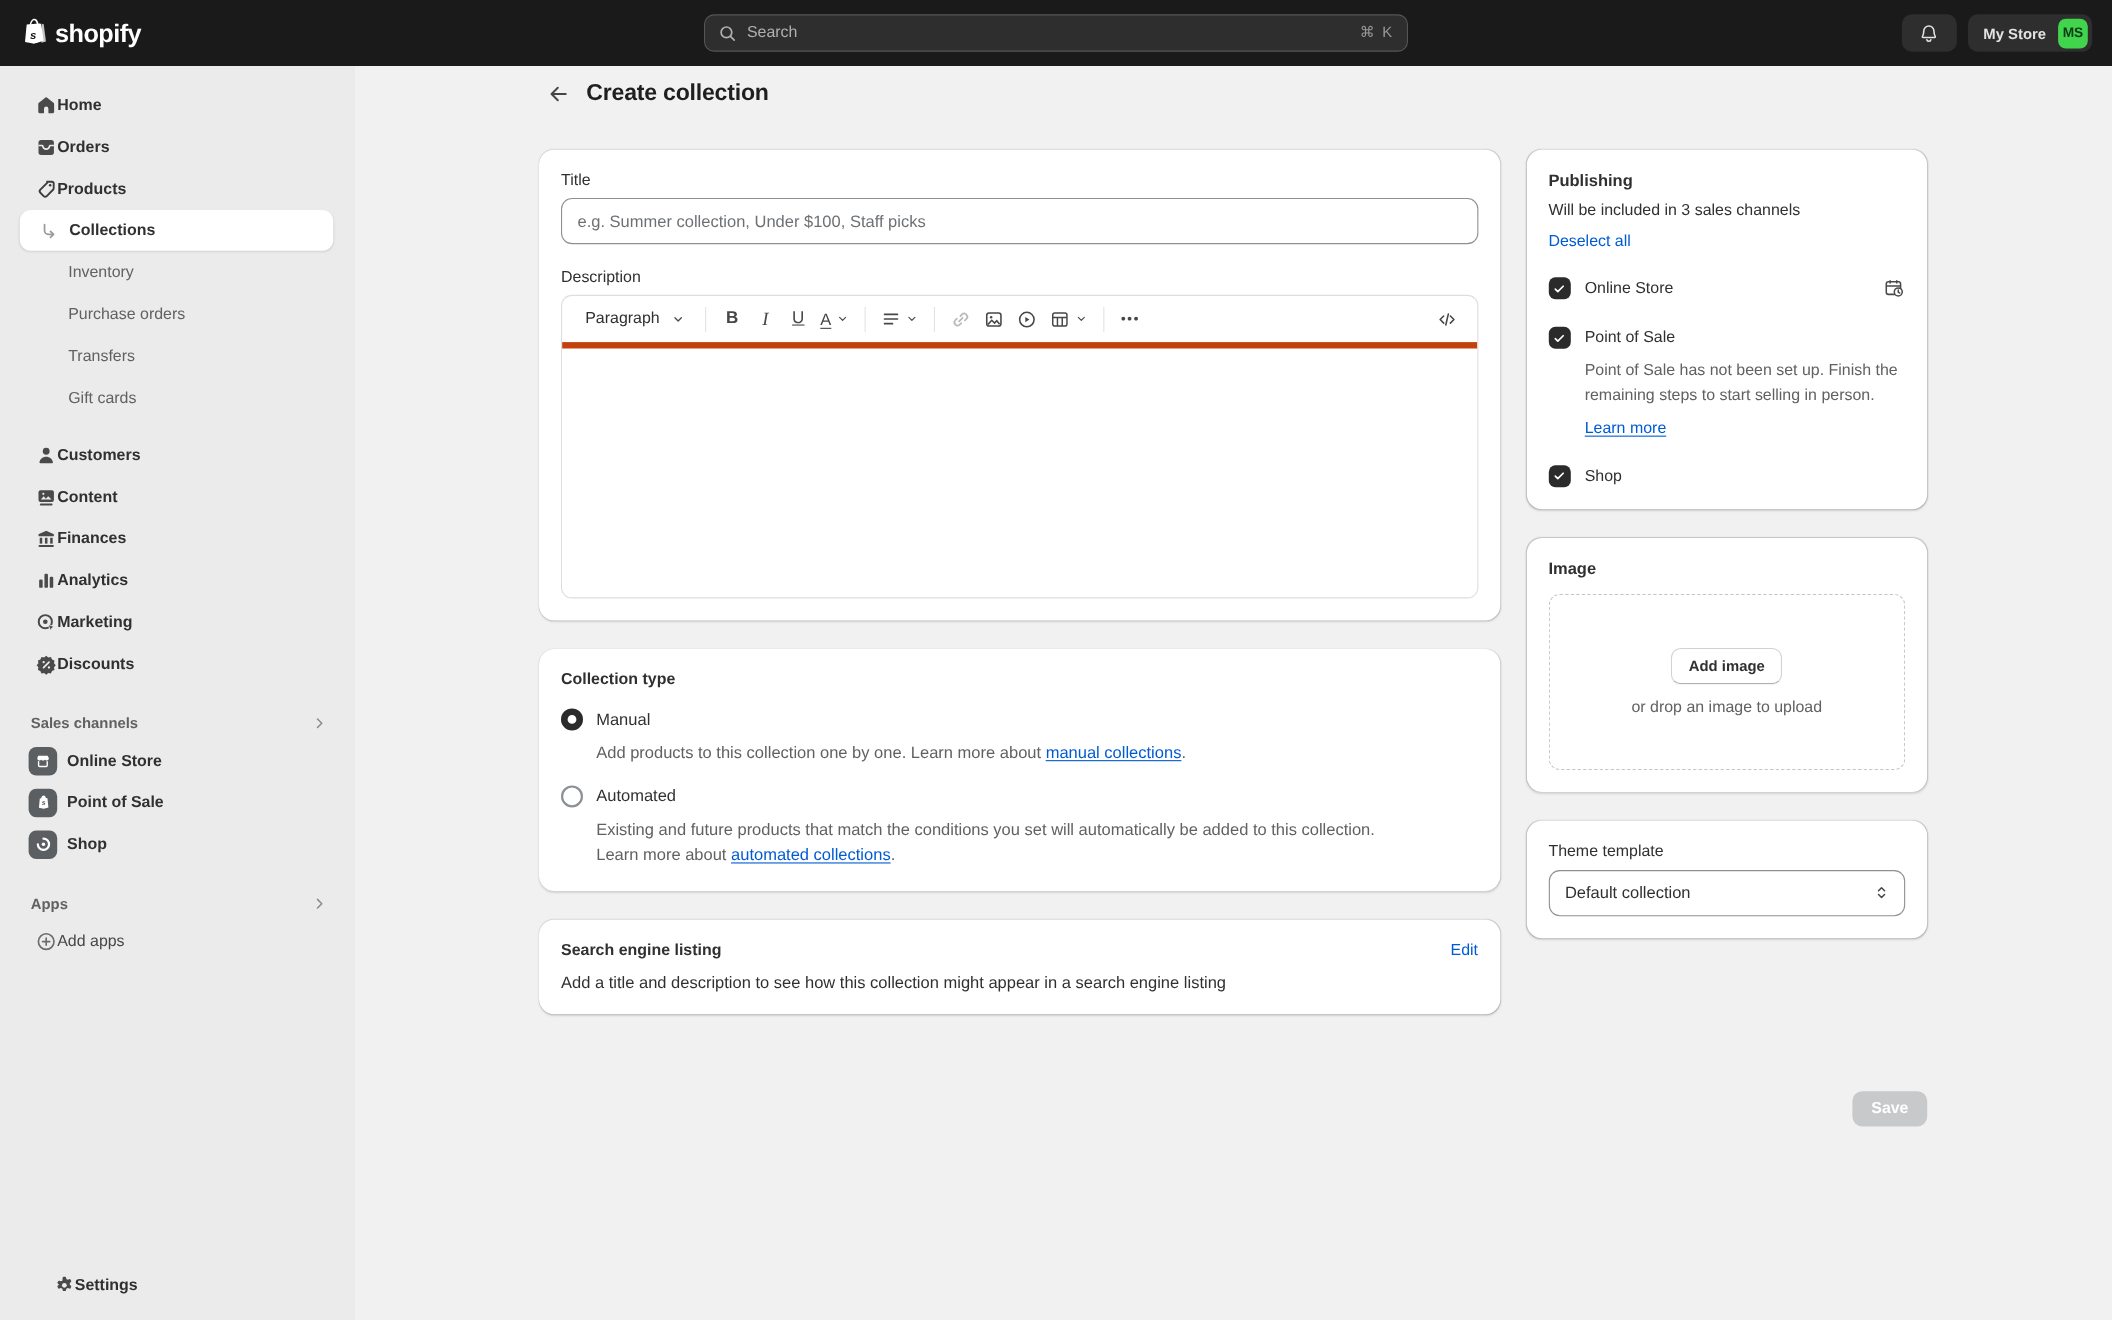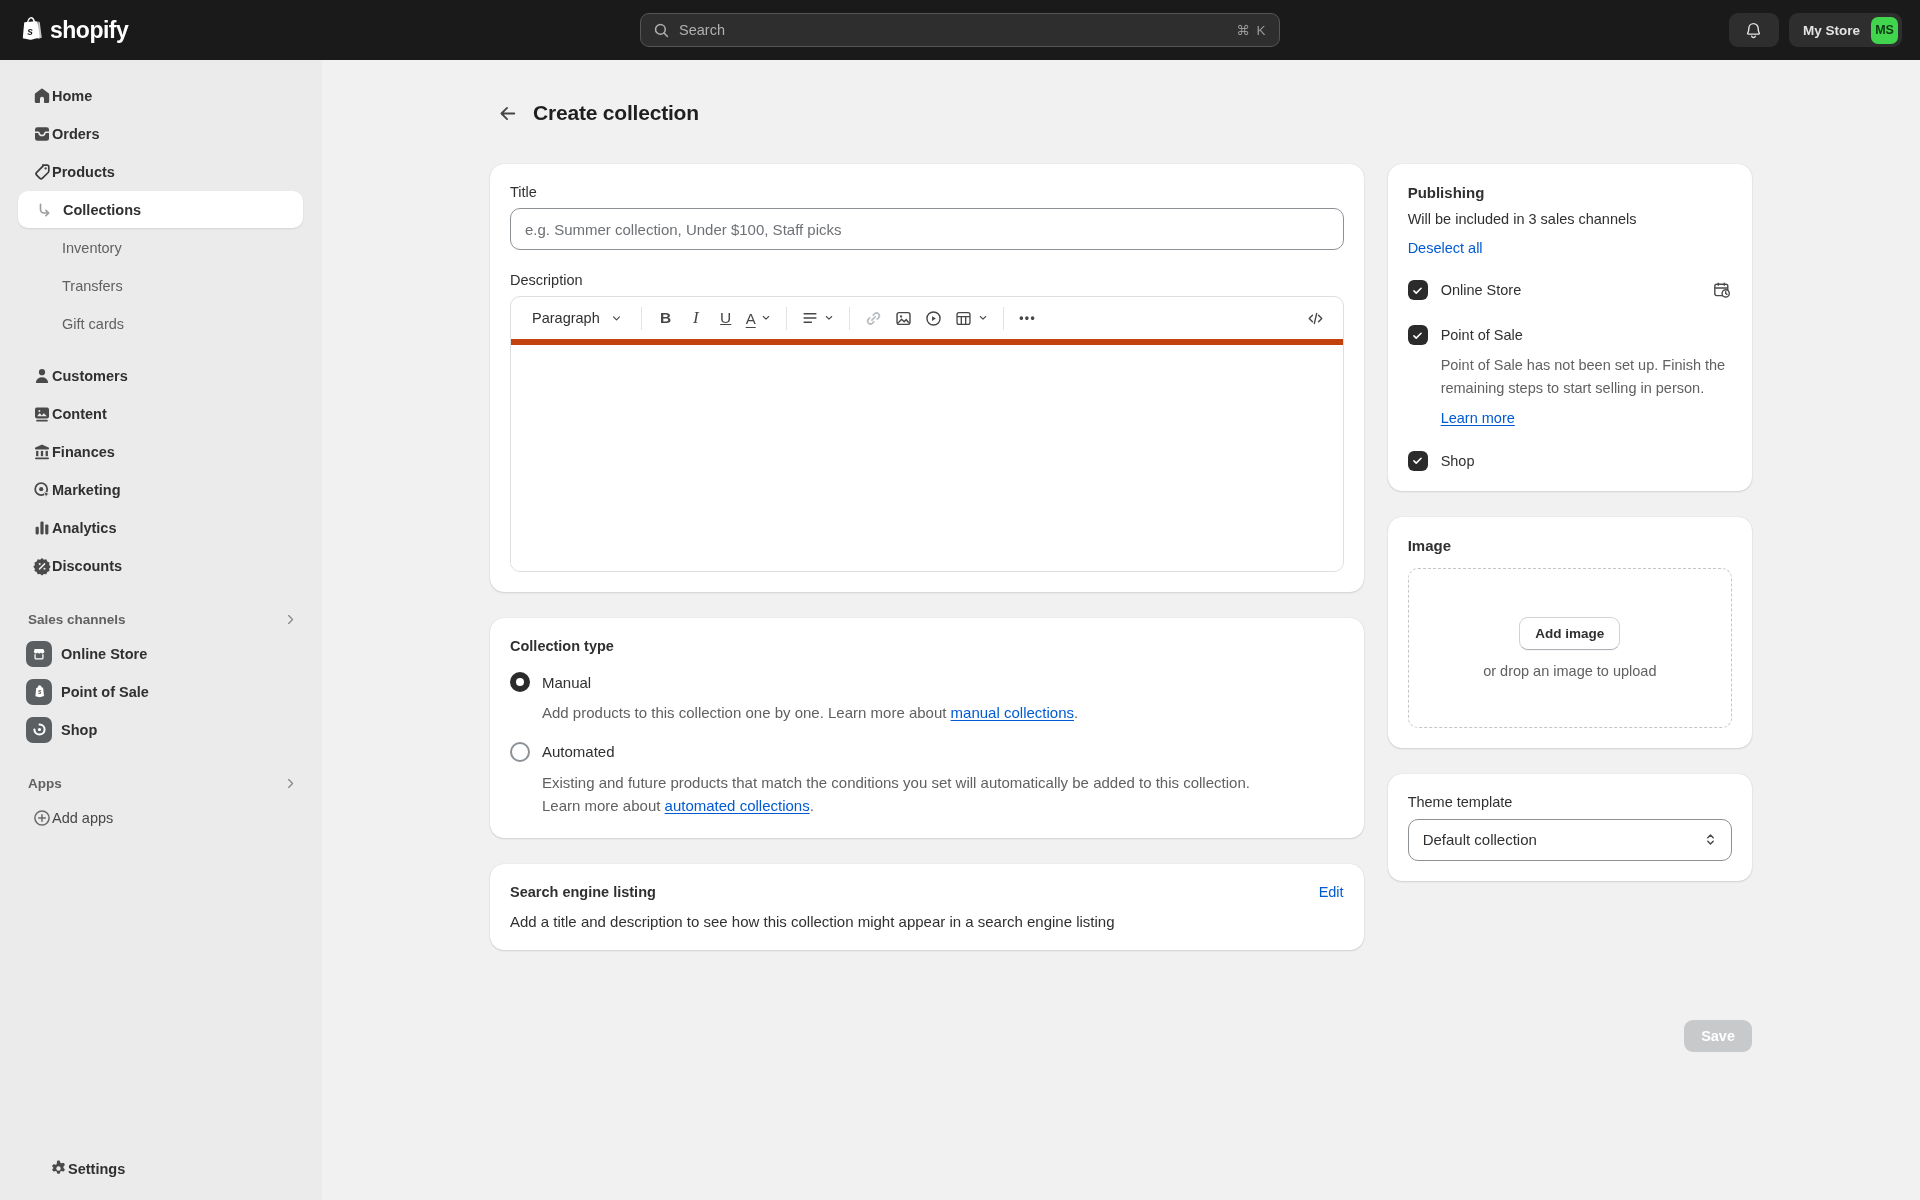--- a/index.html
+++ b/index.html
@@ -36,21 +36,21 @@
   .nav-sub.active { margin:1px 19px 1px 18px; padding-left:16px; gap:9px; background:#fff;
     font-weight:700; color:#303030; box-shadow:0 1px 2px rgba(0,0,0,.1); }
   .nav-section { margin:28px 14px 8px; padding:0 10px 0 14px; display:flex; align-items:center;
     justify-content:space-between; color:#616161; font-size:13.5px; font-weight:700; cursor:pointer; }
   .nav-gap { height:13px; }
   .sidebar-bottom { position:absolute; left:16px; right:0; bottom:12px; }
   .chan-ic { width:26px; height:26px; border-radius:7px; background:#5c5f62; display:flex;
     align-items:center; justify-content:center; flex:0 0 26px; margin-left:-3px; }
   .nav-item.chan { gap:9px; padding-left:15px; }
   
-  .main { margin-left:322px; padding-top:52px; }
+  .main { margin-left:322px; padding-top:24px; }
   .content { width:1262px; margin:0 auto; padding-top:44px; }
   .page-head { display:flex; align-items:center; gap:9px; }
   .back-btn { width:34px; height:34px; border-radius:9px; display:flex; align-items:center;
     justify-content:center; cursor:pointer; }
   .page-title { font-size:21px; font-weight:700; color:#1f1f1f; letter-spacing:-.2px; }
   .columns { display:flex; gap:24px; margin-top:34px; align-items:flex-start; }
   .col-left { width:995px; }
   .col-right { width:415px; }
   .card { background:#fff; border-radius:14px; padding:20px;
     box-shadow:0 1px 2px rgba(0,0,0,.12), 0 0 1px rgba(0,0,0,.18); }
@@ -194,20 +194,23 @@
           <path d="M6.5 4.2v5.3a3.5 3.5 0 0 0 3.5 3.5h4.3" fill="none" stroke="#9b9b9b" stroke-width="1.6" stroke-linecap="round"></path>
           <path d="M11.9 10.3l2.8 2.7-2.8 2.7" fill="none" stroke="#9b9b9b" stroke-width="1.6" stroke-linecap="round" stroke-linejoin="round"></path>
         </svg>
       </span>
     <span>Collections</span>
   </div>
   <div class="nav-sub">
       <span>Inventory</span>
     </div>
   <div class="nav-sub">
+      <span>Purchase orders</span>
+    </div>
+  <div class="nav-sub">
       <span>Transfers</span>
     </div>
   <div class="nav-sub">
       <span>Gift cards</span>
     </div>
 
   <div class="nav-gap"></div>
 
   <div class="nav-item">
     <span class="ic">
@@ -237,36 +240,36 @@
           <rect x="8.85" y="8.9" width="2.3" height="5.3" fill="#4a4a4a"></rect>
           <rect x="13.6" y="8.9" width="2.3" height="5.3" fill="#4a4a4a"></rect>
           <rect x="3" y="15.4" width="14" height="1.8" rx="0.9" fill="#4a4a4a"></rect>
         </svg>
       </span>
     <span>Finances</span>
   </div>
   <div class="nav-item">
     <span class="ic">
         <svg width="20" height="20" viewBox="0 0 20 20">
+          <rect x="3.6" y="8.8" width="3.2" height="7.6" rx="1.1" fill="#4a4a4a"></rect>
+          <rect x="8.4" y="3.6" width="3.2" height="12.8" rx="1.1" fill="#4a4a4a"></rect>
+          <rect x="13.2" y="6.4" width="3.2" height="10" rx="1.1" fill="#4a4a4a"></rect>
+        </svg>
+      </span>
+    <span>Analytics</span>
+  </div>
+  <div class="nav-item">
+    <span class="ic">
+        <svg width="20" height="20" viewBox="0 0 20 20">
           <circle cx="9.2" cy="9.2" r="6" fill="none" stroke="#4a4a4a" stroke-width="1.8"></circle>
           <circle cx="9.2" cy="9.2" r="2.1" fill="#4a4a4a"></circle>
           <path d="M11.6 11.6l6.2 2.3-2.6 1.1-1.1 2.6z" fill="#4a4a4a" stroke="#ebebeb" stroke-width=".9"></path>
         </svg>
       </span>
     <span>Marketing</span>
-  </div>
-  <div class="nav-item">
-    <span class="ic">
-        <svg width="20" height="20" viewBox="0 0 20 20">
-          <rect x="3.6" y="8.8" width="3.2" height="7.6" rx="1.1" fill="#4a4a4a"></rect>
-          <rect x="8.4" y="3.6" width="3.2" height="12.8" rx="1.1" fill="#4a4a4a"></rect>
-          <rect x="13.2" y="6.4" width="3.2" height="10" rx="1.1" fill="#4a4a4a"></rect>
-        </svg>
-      </span>
-    <span>Analytics</span>
   </div>
   <div class="nav-item">
     <span class="ic">
         <svg width="20" height="20" viewBox="0 0 20 20">
           <path d="M10 2.1l1.9 1.6 2.4-.4 1 2.2 2.2 1-.4 2.4 1.6 1.9-1.6 1.9.4 2.4-2.2 1-1 2.2-2.4-.4L10 19.5l-1.9-1.6-2.4.4-1-2.2-2.2-1 .4-2.4L1.3 10.8l1.6-1.9-.4-2.4 2.2-1 1-2.2 2.4.4z" fill="#4a4a4a"></path>
           <path d="M7.6 12.9l5-5" stroke="#ebebeb" stroke-width="1.5" stroke-linecap="round"></path>
           <circle cx="7.7" cy="8" r="1.05" fill="#ebebeb"></circle>
           <circle cx="12.5" cy="12.8" r="1.05" fill="#ebebeb"></circle>
         </svg>
       </span>

